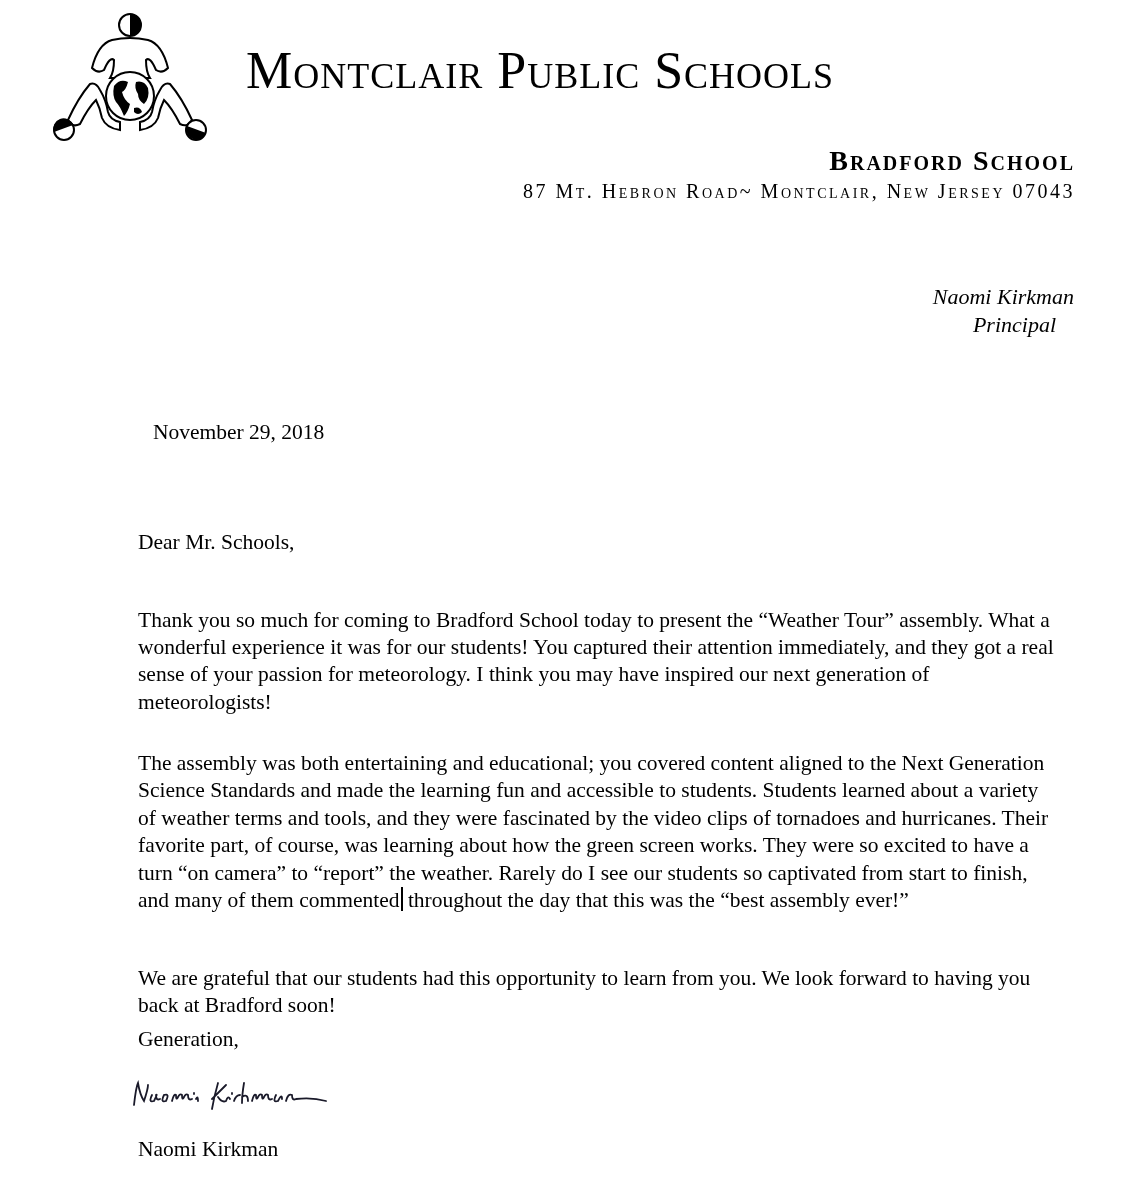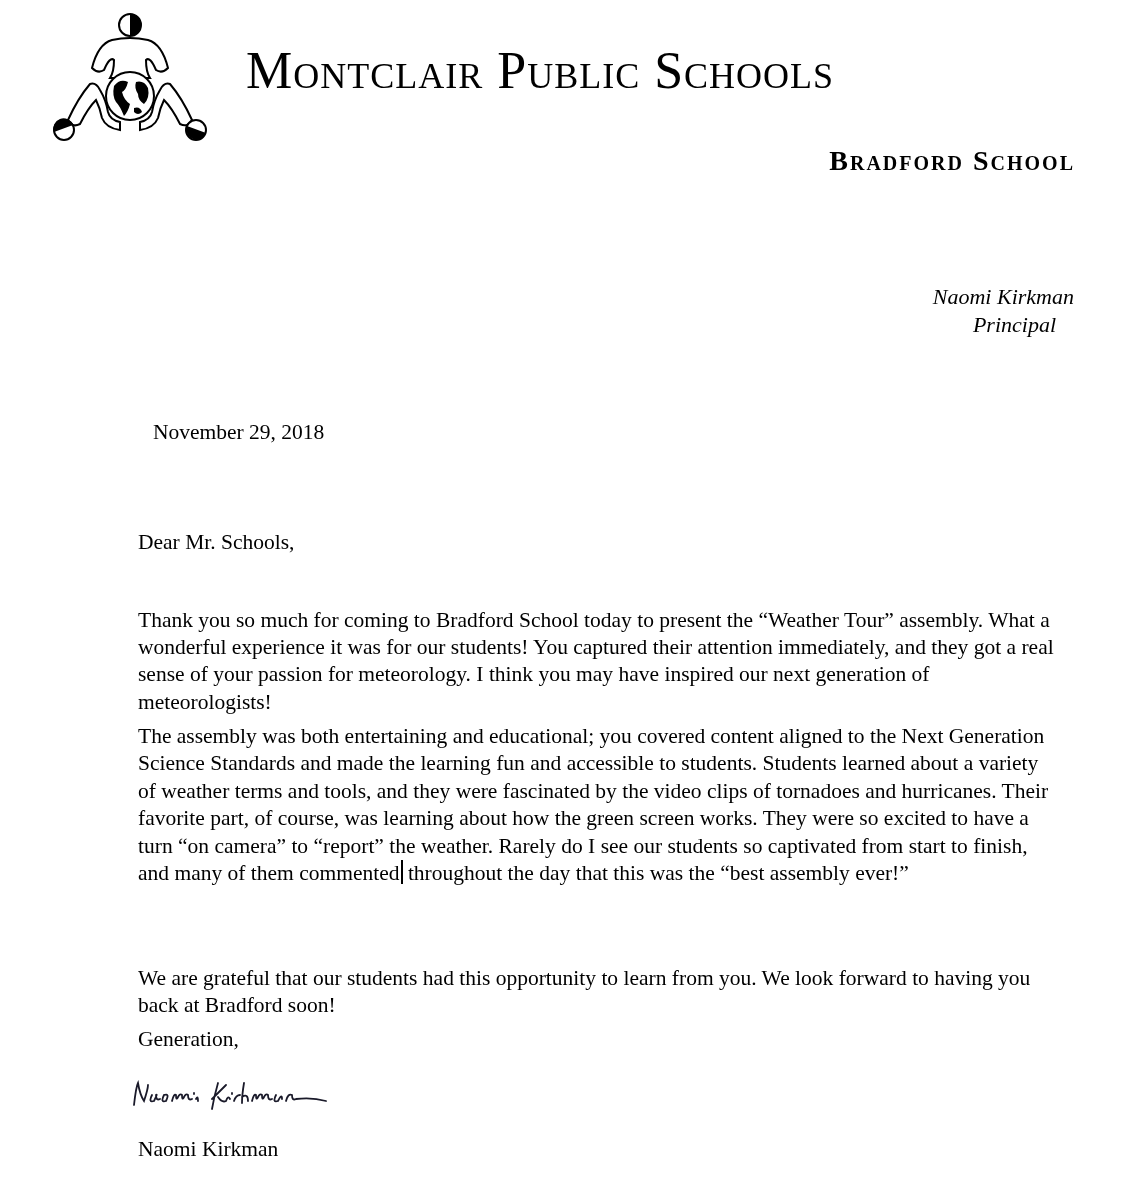--- a/index.html
+++ b/index.html
@@ -16,21 +16,21 @@
   .school-block { position: absolute; right: 57px; top: 146px; text-align: right; }
   .school-name { font-size: 28px; font-weight: bold; font-variant: small-caps; letter-spacing: 2px; line-height: 1.1; }
   .address { font-size: 20px; font-variant: small-caps; letter-spacing: 2.5px; line-height: 1.3; margin-top: 1px; }
   .website { font-size: 18px; font-weight: bold; font-variant: small-caps; letter-spacing: 2px; color: #1a33cc; text-decoration: underline; line-height: 1.4; display: inline-block; }
   .principal-block { position: absolute; right: 58px; top: 283px; font-style: italic; font-size: 22px; line-height: 28px; text-align: right; }
   .principal-block .title { padding-right: 18px; }
   .date { position: absolute; left: 153px; top: 420px; font-size: 21.5px; }
   .salutation { position: absolute; left: 138px; top: 530px; font-size: 21.5px; }
   .para { position: absolute; left: 138px; width: 920px; font-size: 21.5px; line-height: 27.4px; }
   .p1 { top: 585px; }
-  .p2 { top: 723px; }
+  .p2 { top: 750px; }
   .p3 { top: 943px; }
   .closing { position: absolute; left: 138px; top: 1027px; font-size: 21.5px; }
   .signature { position: absolute; left: 126px; top: 1075px; width: 210px; height: 40px; }
   .signer { position: absolute; left: 138px; top: 1137px; font-size: 21.5px; }
   .cursor { display: inline-block; width: 2px; height: 24px; background: #000; vertical-align: -4px; margin-left: 1px; }
 </style>
 </head>
 <body>
 
 <svg class="logo" viewBox="0 0 160 135">
@@ -53,20 +53,21 @@
   <path d="M4 124 A10 10 0 0 1 23 117 Z" fill="#000"></path>
 
   <circle cx="146" cy="122" r="10" fill="#fff" stroke="#000" stroke-width="2"></circle>
   <path d="M137 118 A10 10 0 0 0 156 125 Z" fill="#000"></path>
 </svg>
 
 <div class="district">Montclair Public Schools</div>
 
 <div class="school-block">
   <div class="school-name">Bradford School</div>
+  <div class="address">87 Mt. Hebron Road~ Montclair, New Jersey 07043</div>
 </div>
 
 <div class="principal-block">
   <div>Naomi Kirkman</div>
   <div class="title">Principal</div>
 </div>
 
 <div class="date">November 29, 2018</div>
 <div class="salutation">Dear Mr. Schools,</div>
 

